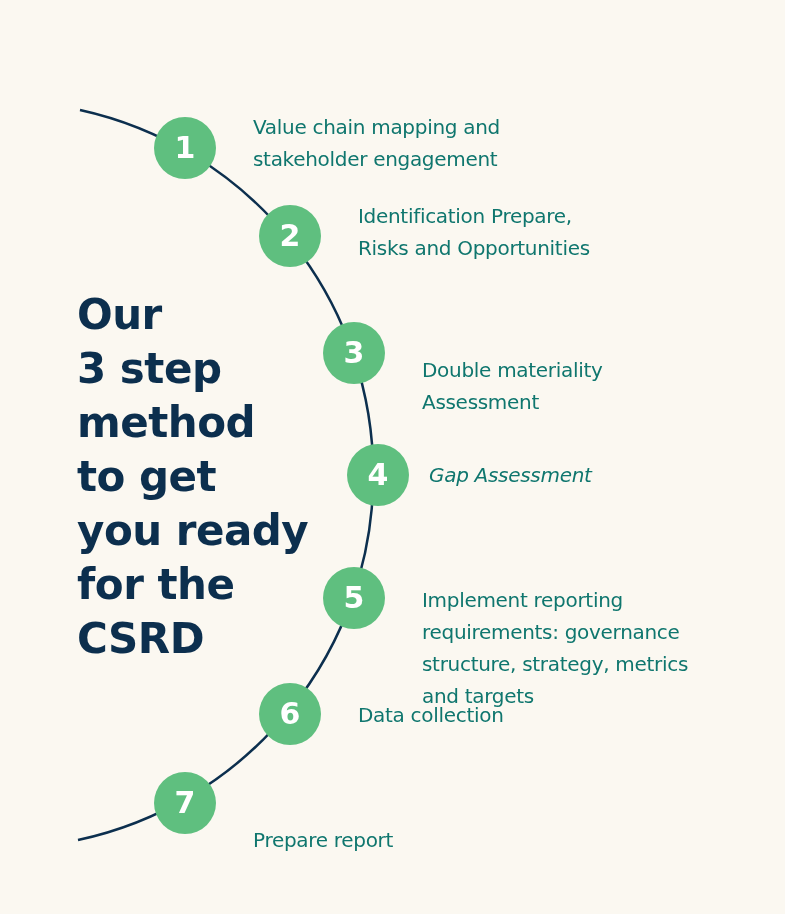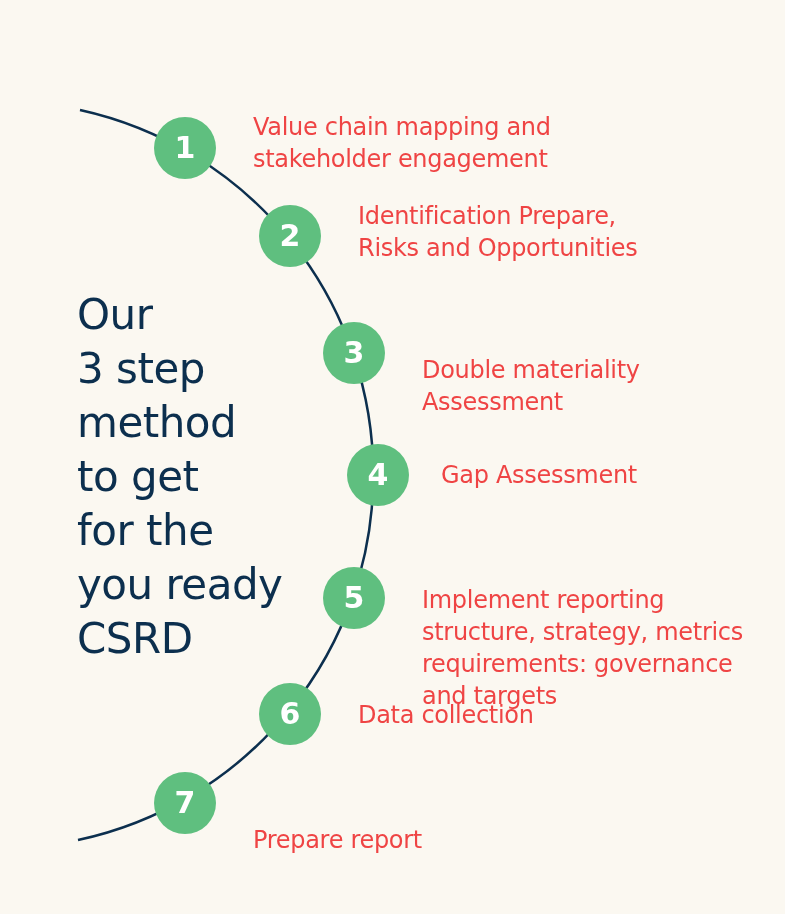--- a/index.html
+++ b/index.html
@@ -20,21 +20,21 @@
       left: 0;
       top: 0;
       width: 785px;
       height: 914px;
     }
     .headline {
       position: absolute;
       left: 77px;
       top: 288px;
       font-family: "DejaVu Sans", "Liberation Sans", sans-serif;
-      font-weight: normal;
+      font-weight: bold;
       font-size: 42px;
       line-height: 54px;
       letter-spacing: -0.5px;
       color: #0c2f4e;
       margin: 0;
     }
     .headline span {
       display: block;
       white-space: nowrap;
     }
@@ -49,42 +49,42 @@
       font-weight: bold;
       font-size: 30px;
       display: flex;
       align-items: center;
       justify-content: center;
       line-height: 1;
     }
     .step-label {
       position: absolute;
       font-family: "DejaVu Sans", "Liberation Sans", sans-serif;
-      font-size: 24px;
+      font-size: 20px;
       line-height: 32px;
-      color: #ef4444;
+      color: #0f766e;
       white-space: nowrap;
       letter-spacing: -0.3px;
     }
     .step-label span { display: block; }
   </style>
 </head>
 <body>
 
 <svg class="arc-svg" viewBox="0 0 785 914" xmlns="http://www.w3.org/2000/svg">
   <path d="M 80 110 A 373.5 373.5 0 0 1 78 840" fill="none" stroke="#0c2f4e" stroke-width="2.5"></path>
 </svg>
 
 <h1 class="headline">
   <span>Our</span>
   <span>3 step</span>
   <span>method</span>
   <span>to get</span>
+  <span>you ready</span>
   <span>for the</span>
-  <span>you ready</span>
   <span>CSRD</span>
 </h1>
 
 <div class="step-circle" style="left:154px; top:117px;">1</div>
 <div class="step-label" style="left:253px; top:111px;">
   <span>Value chain mapping and</span>
   <span>stakeholder engagement</span>
 </div>
 
 <div class="step-circle" style="left:259px; top:205px;">2</div>
@@ -93,29 +93,29 @@
   <span>Risks and Opportunities</span>
 </div>
 
 <div class="step-circle" style="left:323px; top:322px;">3</div>
 <div class="step-label" style="left:422px; top:330px;margin-top:24px;">
   <span>Double materiality</span>
   <span>Assessment</span>
 </div>
 
 <div class="step-circle" style="left:347px; top:444px;">4</div>
-<div class="step-label" style="left:441px; top:459px;">
+<div class="step-label" style="left:429px; top:459px;font-style:italic;">
   <span>Gap Assessment</span>
 </div>
 
 <div class="step-circle" style="left:323px; top:567px;">5</div>
 <div class="step-label" style="left:422px; top:538px;margin-top:46px;">
   <span>Implement reporting</span>
+  <span>requirements: governance</span>
   <span>structure, strategy, metrics</span>
-  <span>requirements: governance</span>
   <span>and targets</span>
 </div>
 
 <div class="step-circle" style="left:259px; top:683px;">6</div>
 <div class="step-label" style="left:358px; top:699px;">
   <span>Data collection</span>
 </div>
 
 <div class="step-circle" style="left:154px; top:772px;">7</div>
 <div class="step-label" style="left:253px; top:788px;margin-top:36px;">

